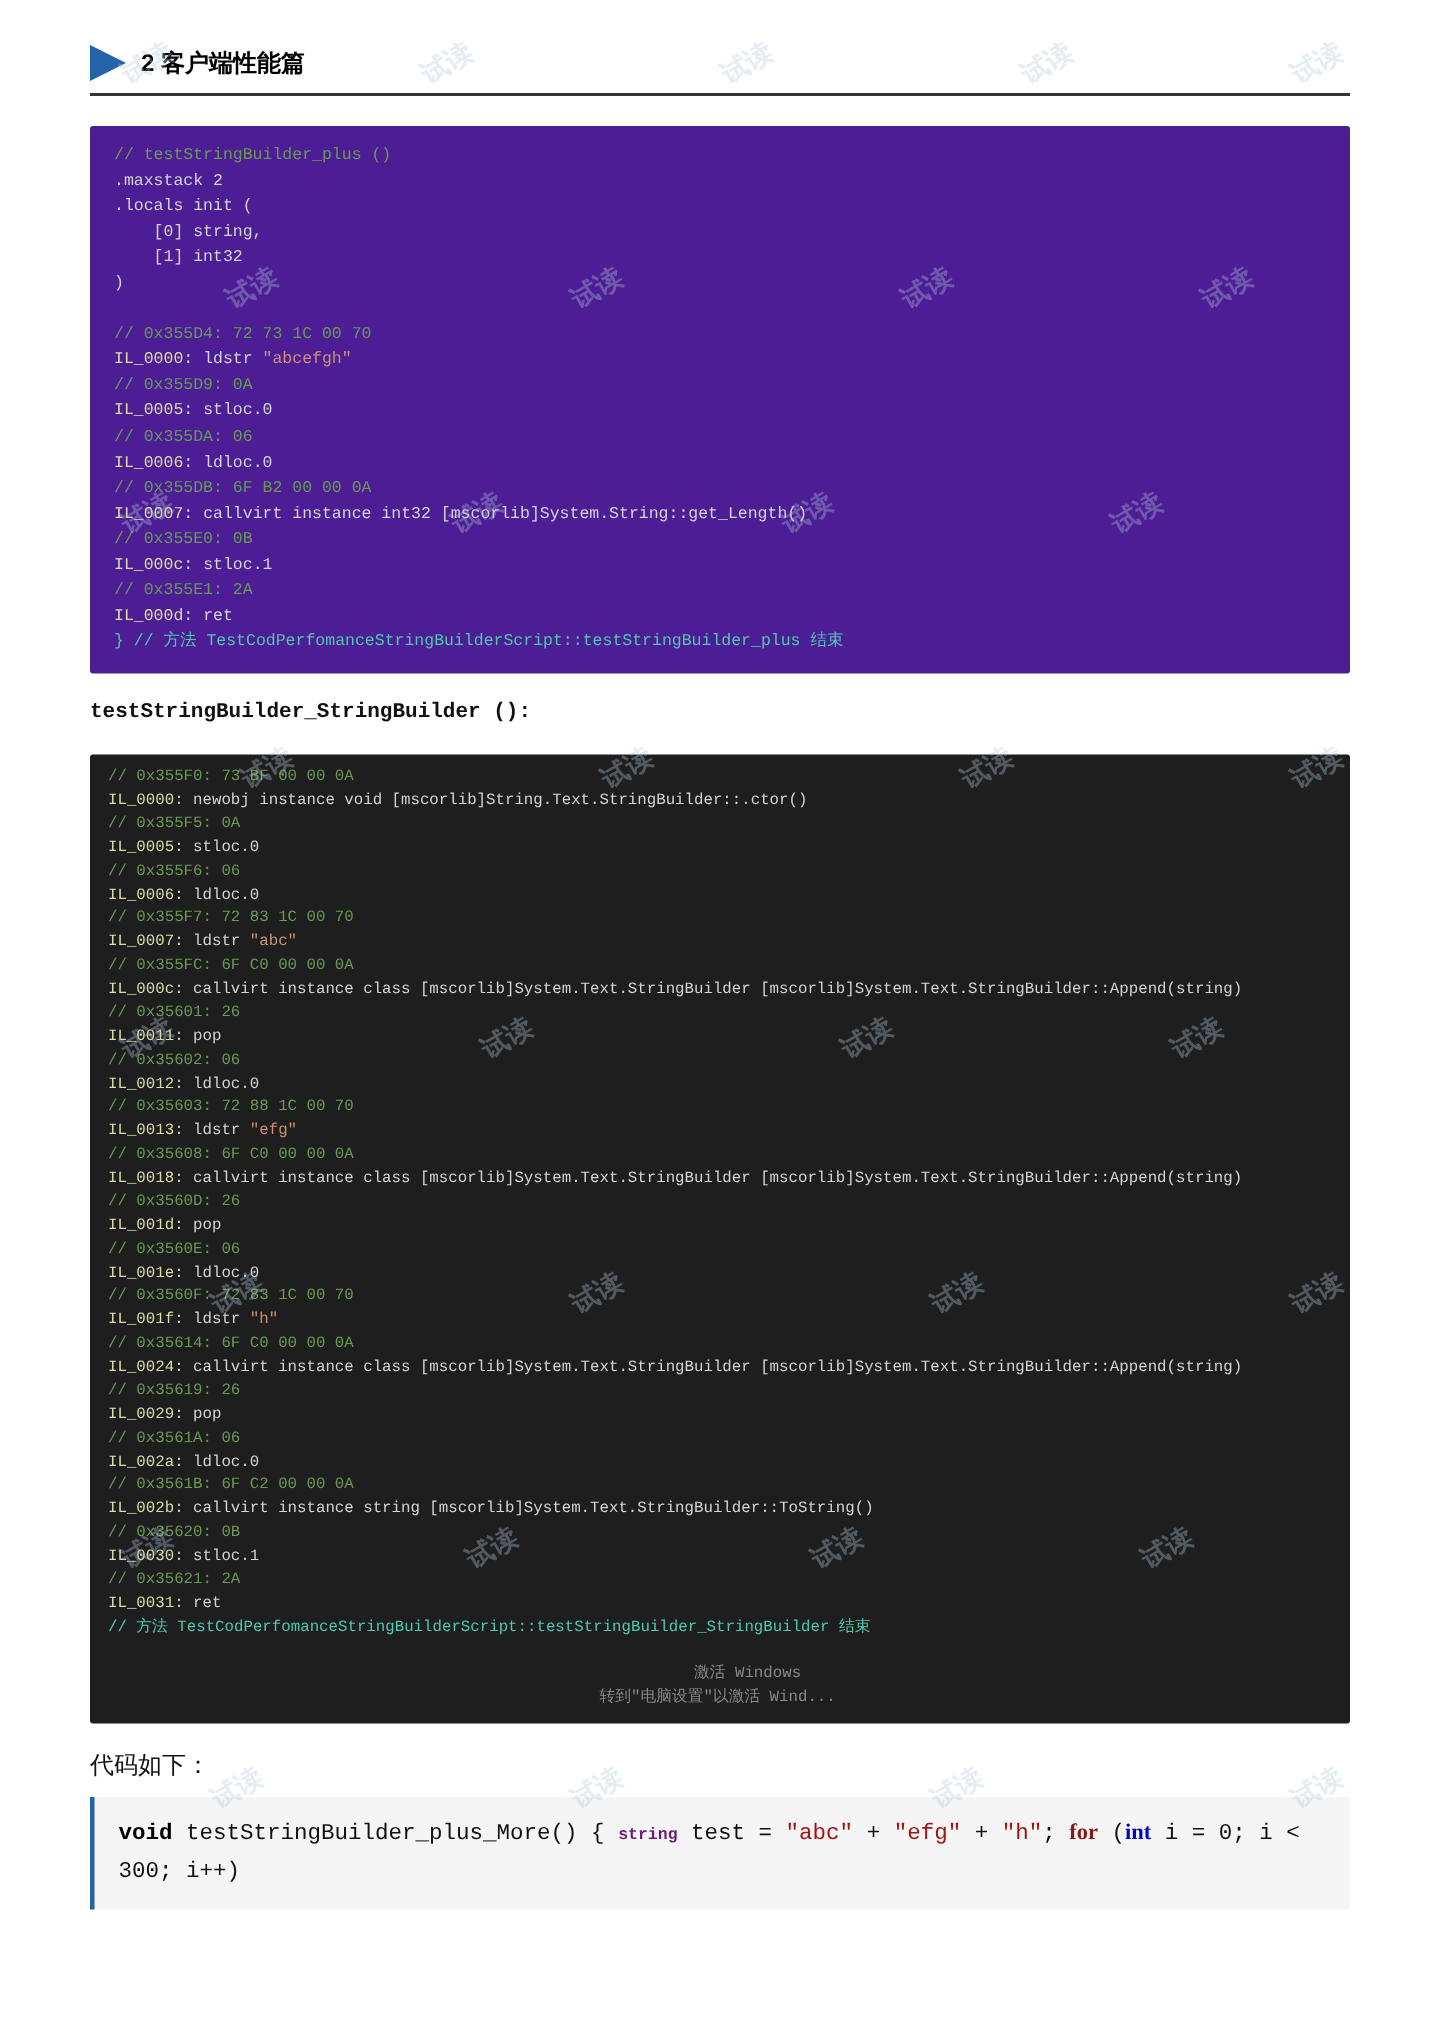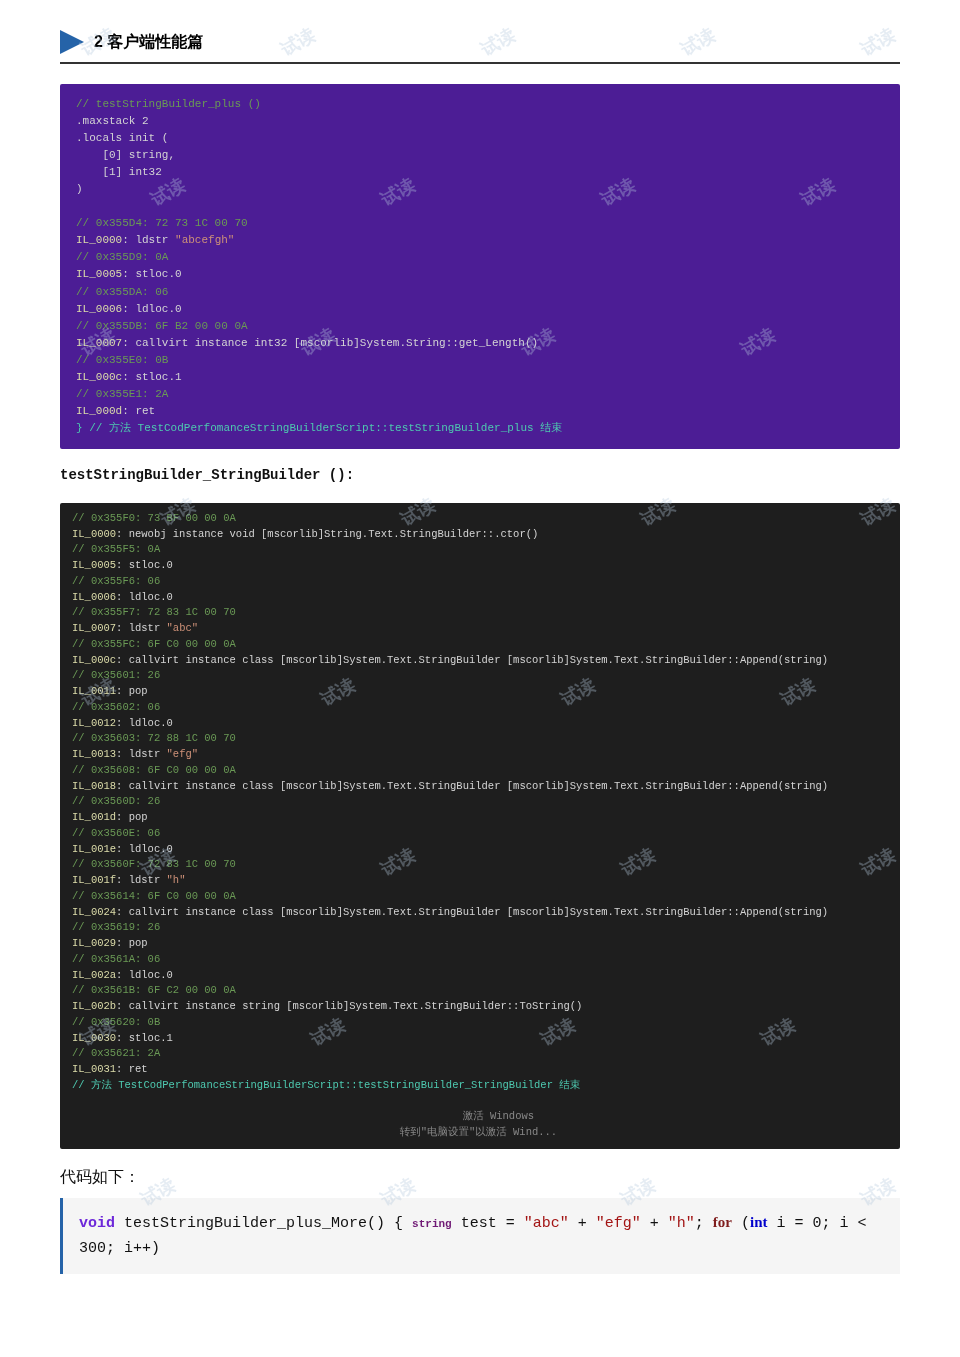--- a/index.html
+++ b/index.html
@@ -105,21 +105,21 @@
     }
 
     
     .inline-code {
       font-family: 'Courier New', Courier, monospace;
       font-size: 15px;
       color: #111;
     }
 
     
-    .kw-void { color: #6d28d9; font-weight: bold; font-family: 'Courier New', Courier, monospace; font-size: 15px; }
+    .kw-void { color: #000000; font-weight: bold; font-family: 'Courier New', Courier, monospace; font-size: 15px; }
     .kw-string { color: #701a75; font-weight: bold; font-family: 'Courier New', Courier, monospace; font-size: 11px; }
     .kw-for { color: #7f1d1d; font-weight: bold; font-family: Liberation Serif, serif; font-size: 15px; }
     .kw-int { color: #0000cc; font-weight: bold; font-family: Liberation Serif, serif; font-size: 15px; }
     .str-literal { color: #a31515; font-family: 'Courier New', Courier, monospace; font-size: 15px; }
 
     .code-block-light {
       background: #f5f5f5;
       border-left: 3px solid #2563a8;
       padding: 12px 16px;
       font-family: 'Courier New', Courier, monospace;

